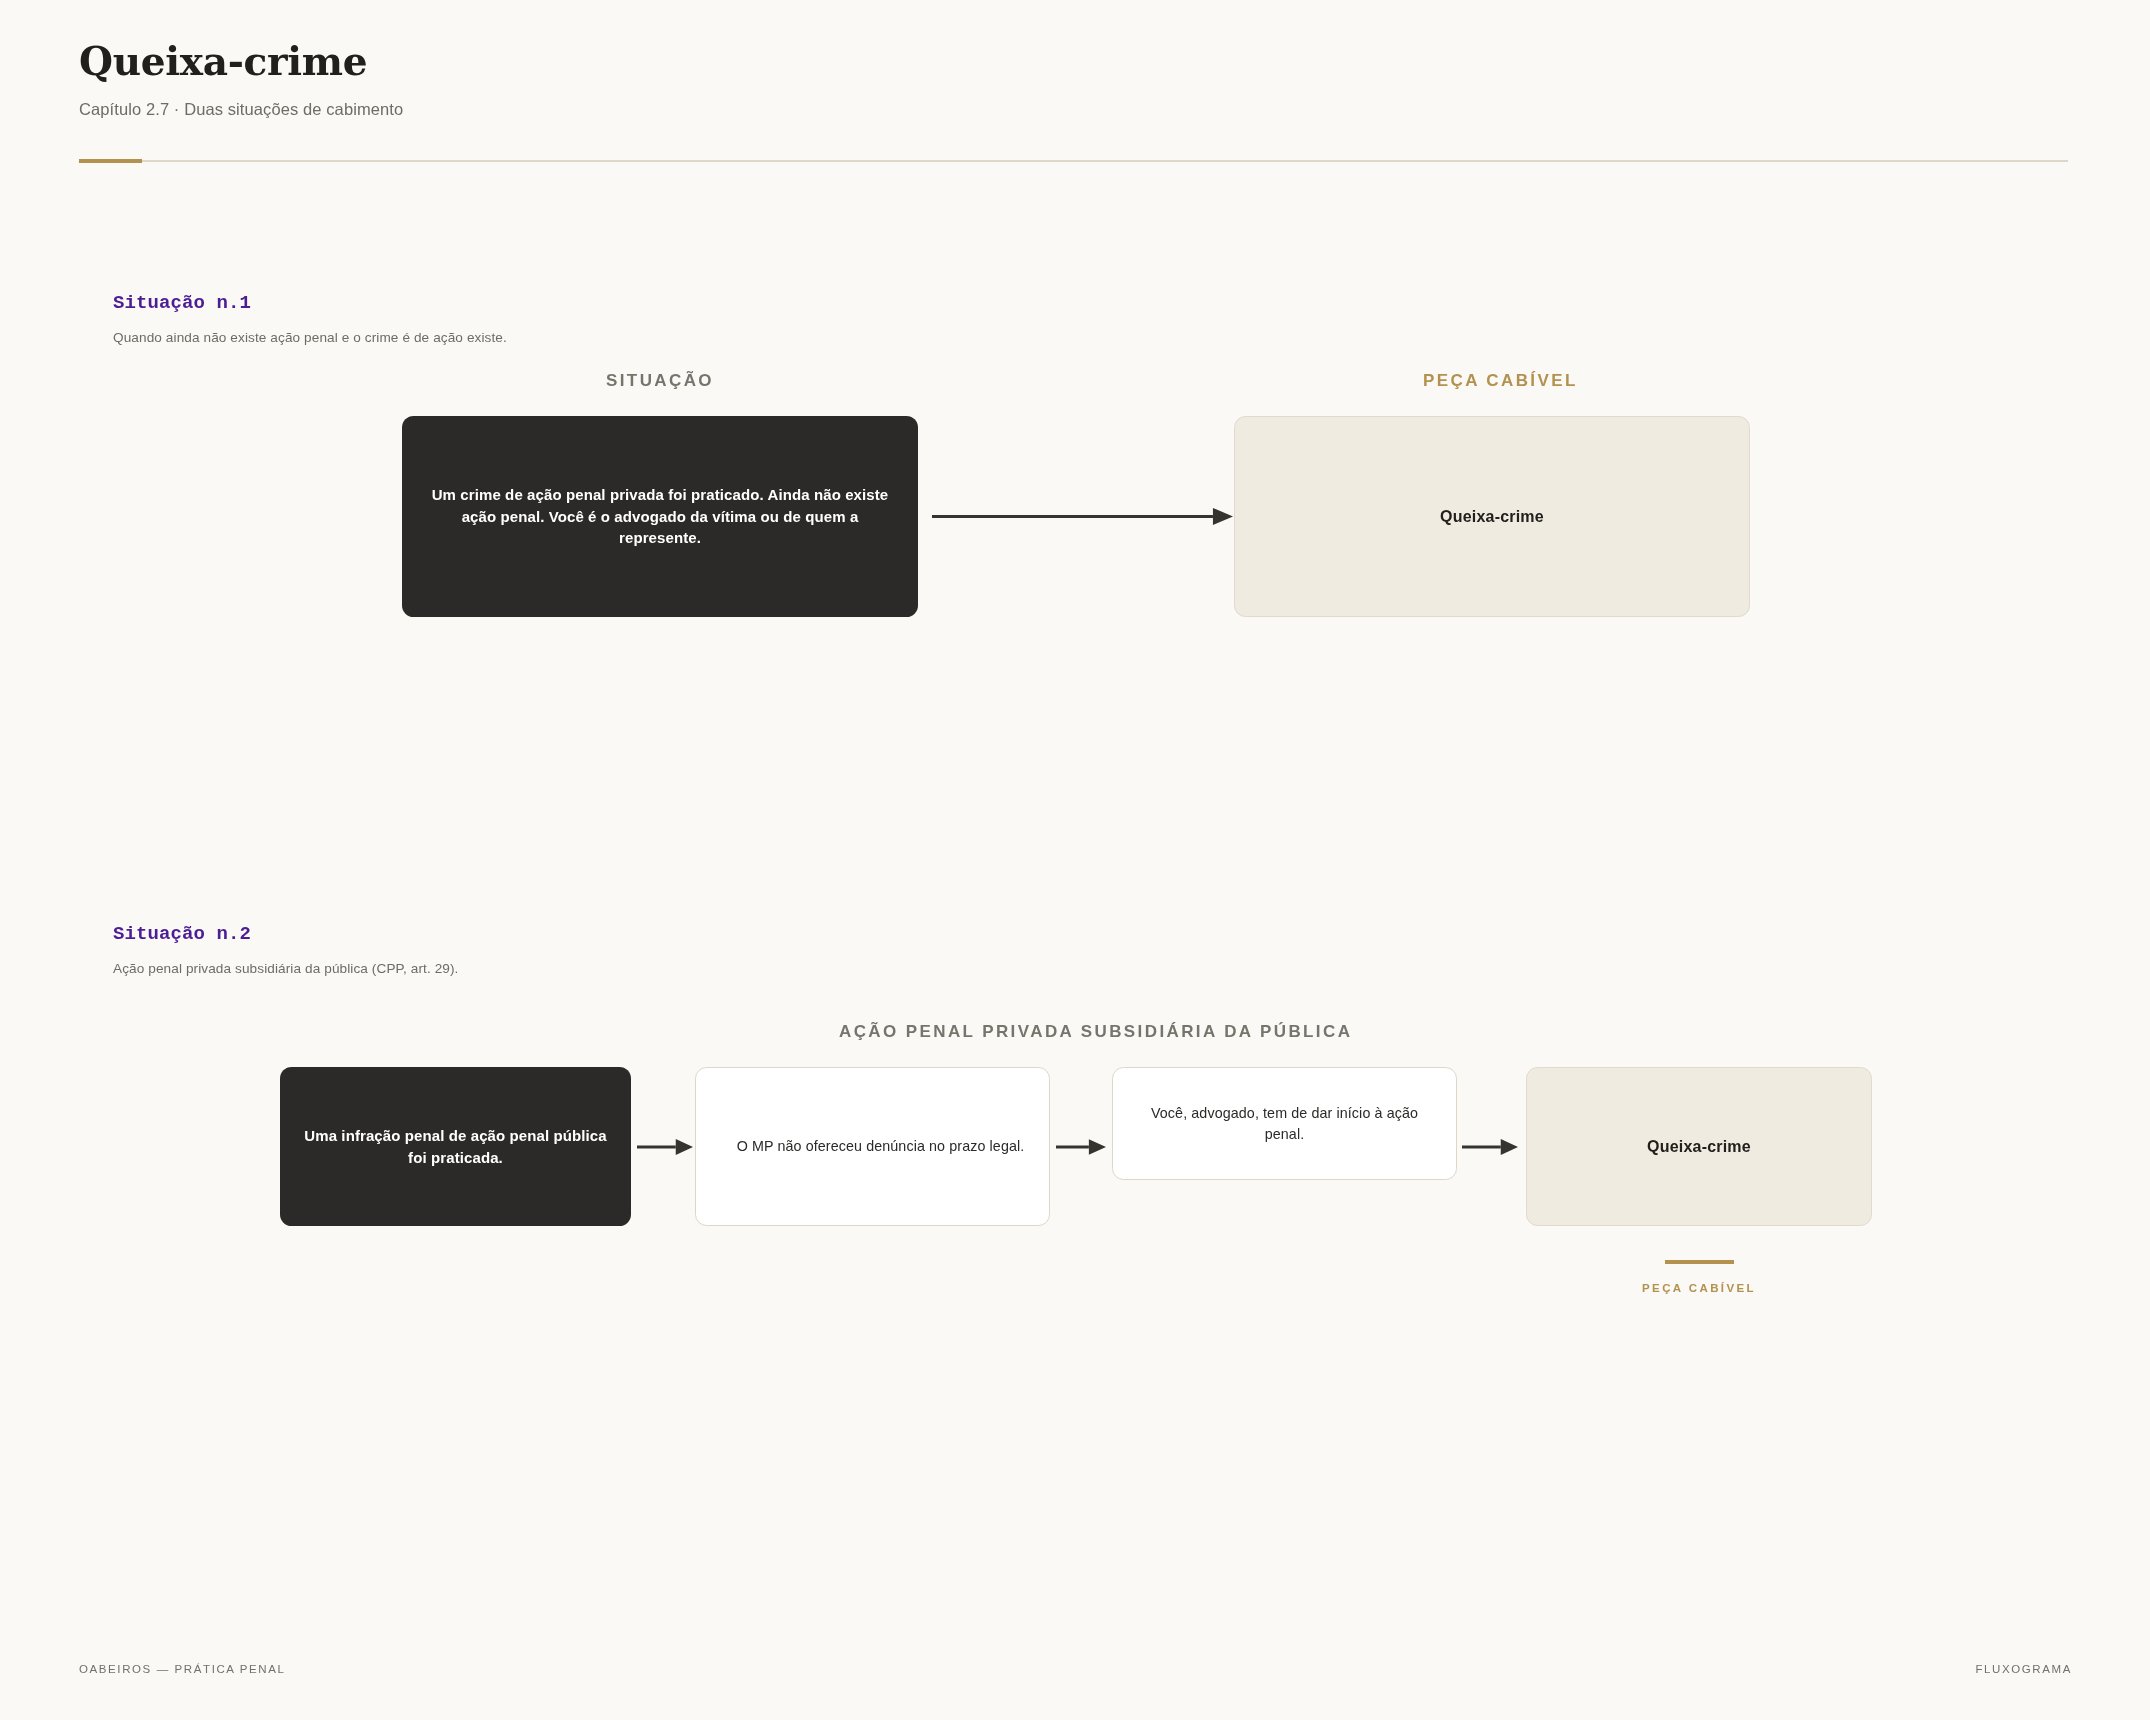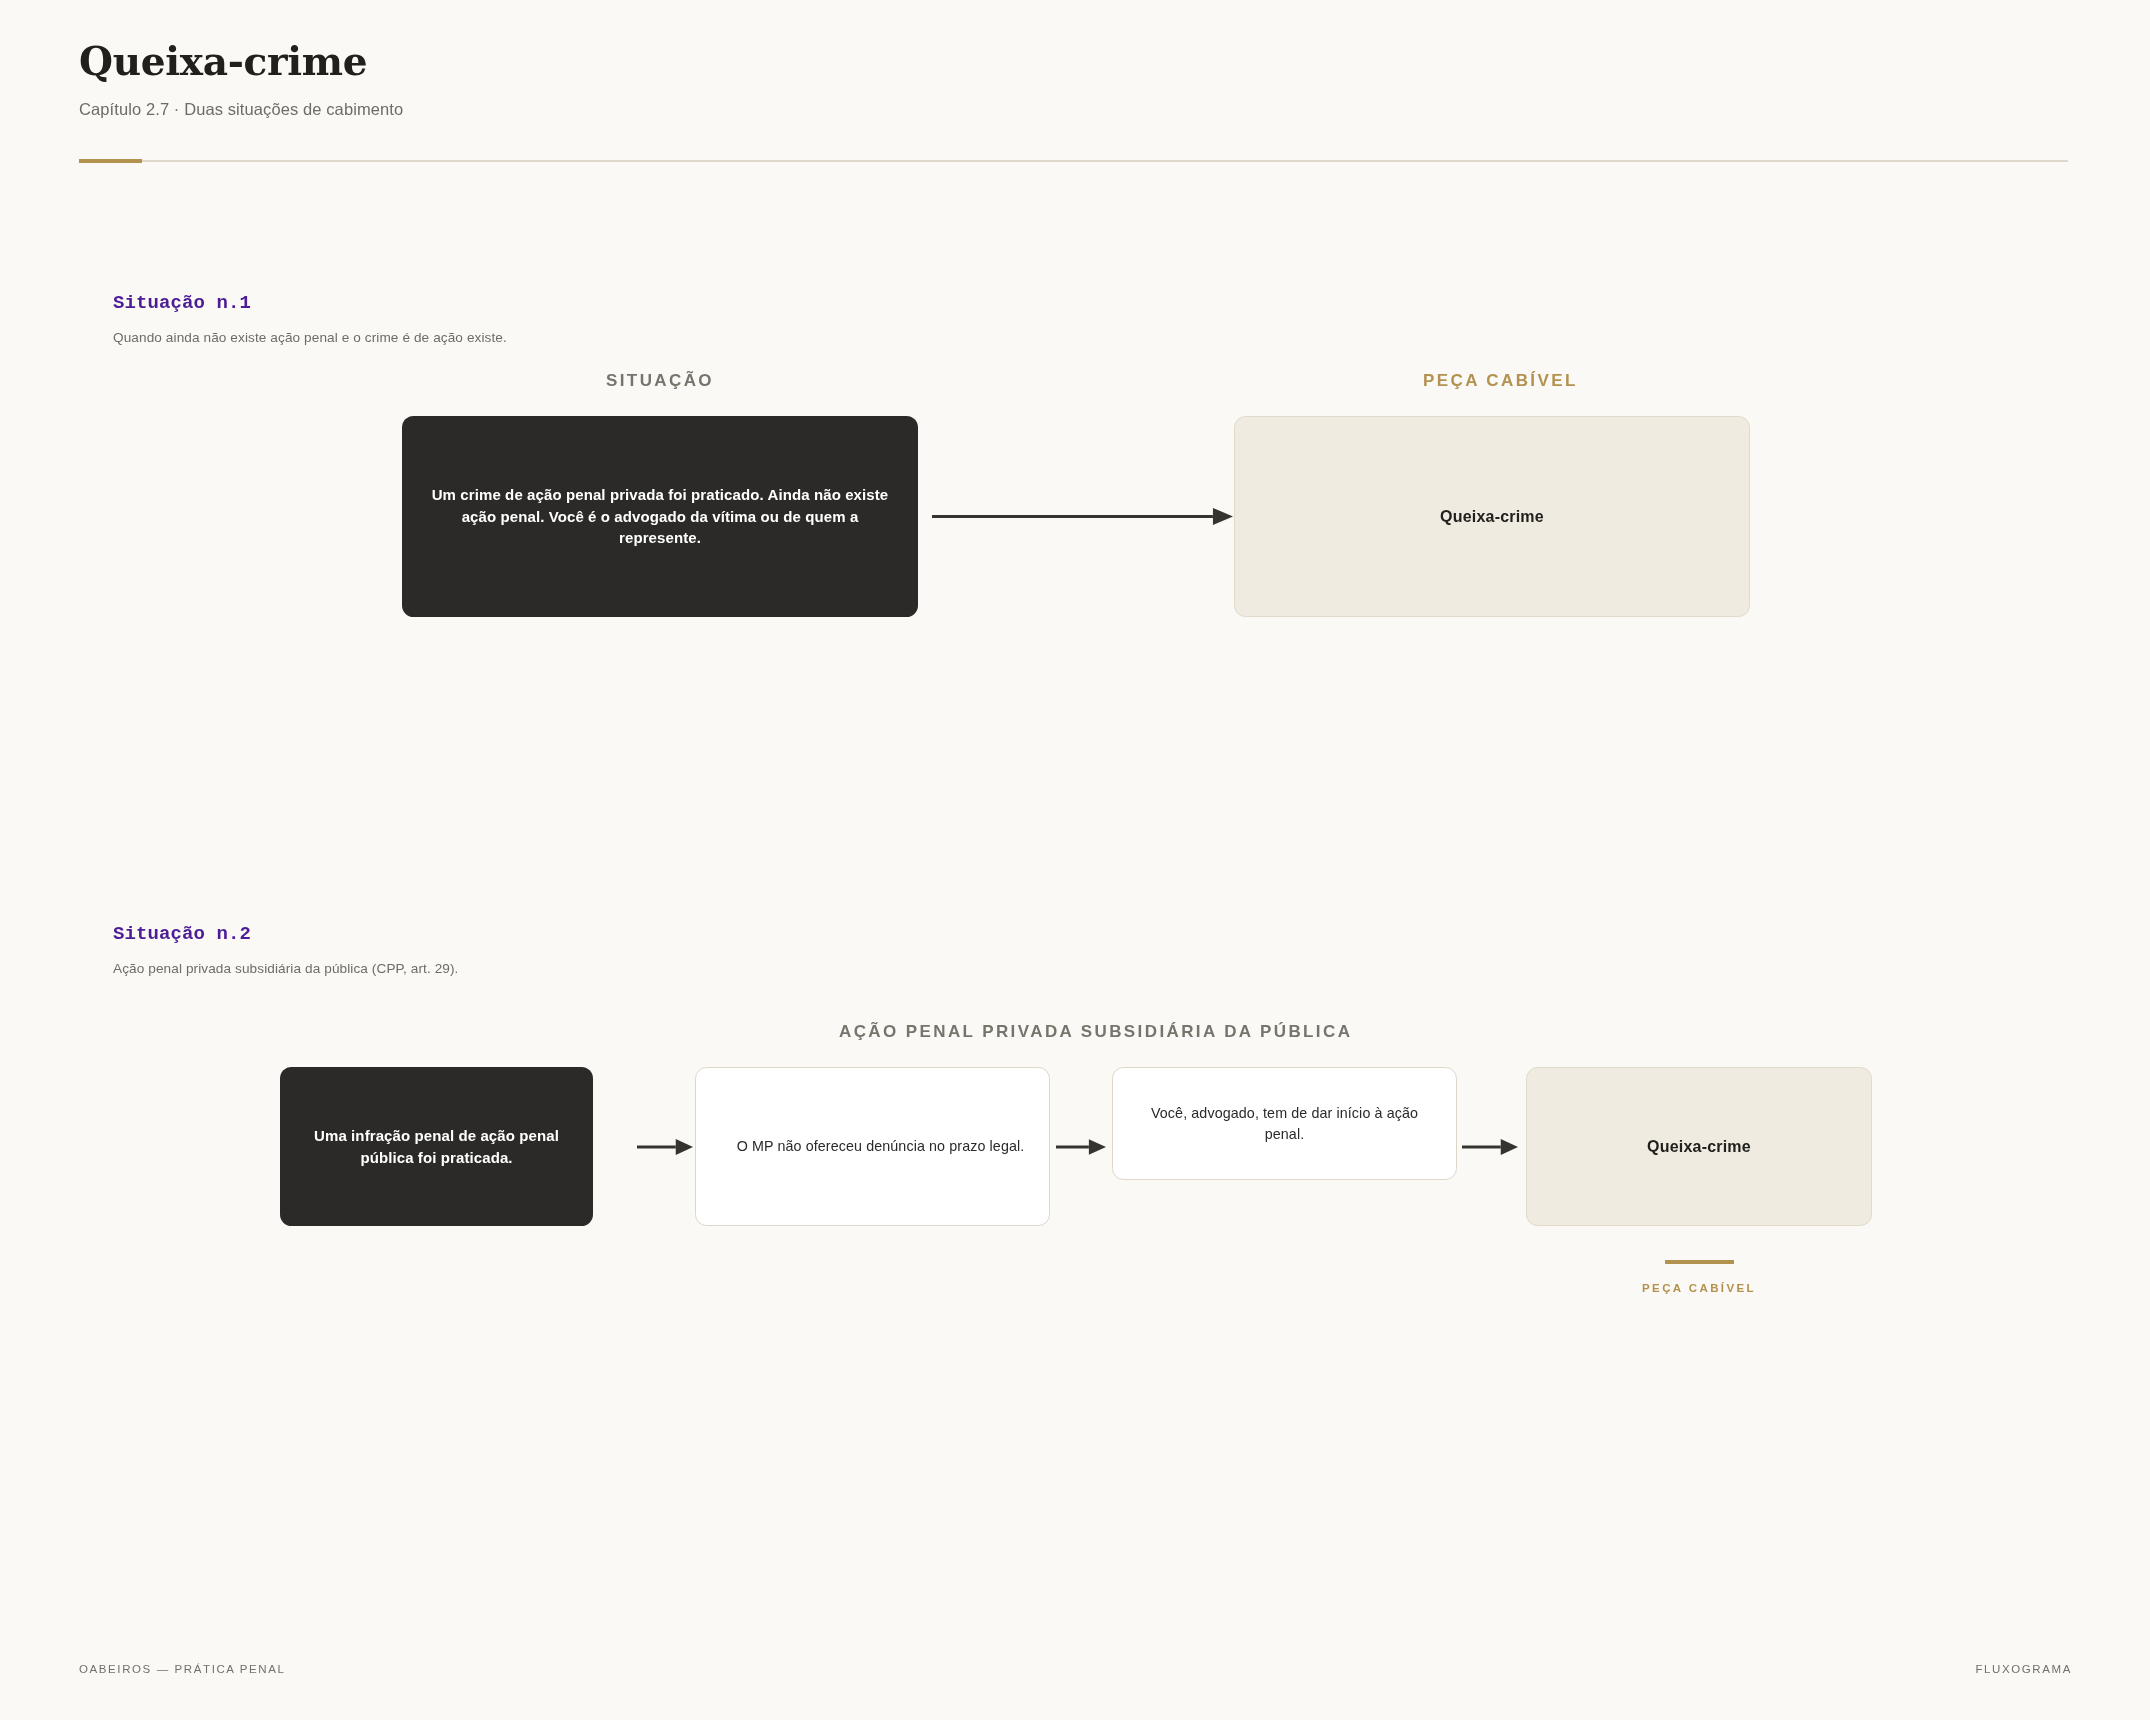--- a/index.html
+++ b/index.html
@@ -228,21 +228,21 @@
     <span class="node-text">Queixa-crime</span>
   </div>
 
   <div class="section-head" style="top:923px;">
     <div class="section-title">Situação n.2</div>
     <div class="section-desc">Ação penal privada subsidiária da pública (CPP, art. 29).</div>
   </div>
 
   <div class="lane-label grey" style="left:839px; top:1022px;">AÇÃO PENAL PRIVADA SUBSIDIÁRIA DA PÚBLICA</div>
 
-  <div class="node dark" style="left:280px; top:1067px; width:313px; height:159px;">
+  <div class="node dark" style="left:280px; top:1067px; width:351px; height:159px;">
     <span class="node-text">Uma infração penal de ação penal pública foi praticada.</span>
   </div>
 
   <svg class="arrow" style="left:637px; top:1134px;" width="56" height="26" viewBox="0 0 78 36">
     <line x1="0" y1="18" x2="54" y2="18" stroke="#36342f" stroke-width="4"></line>
     <polygon points="54,7 78,18 54,29" fill="#36342f"></polygon>
   </svg>
 
   <div class="node plain" style="left:695px; top:1067px; width:355px; height:159px;padding-left:16px;">
     <span class="node-text">O MP não ofereceu denúncia no prazo legal.</span>

